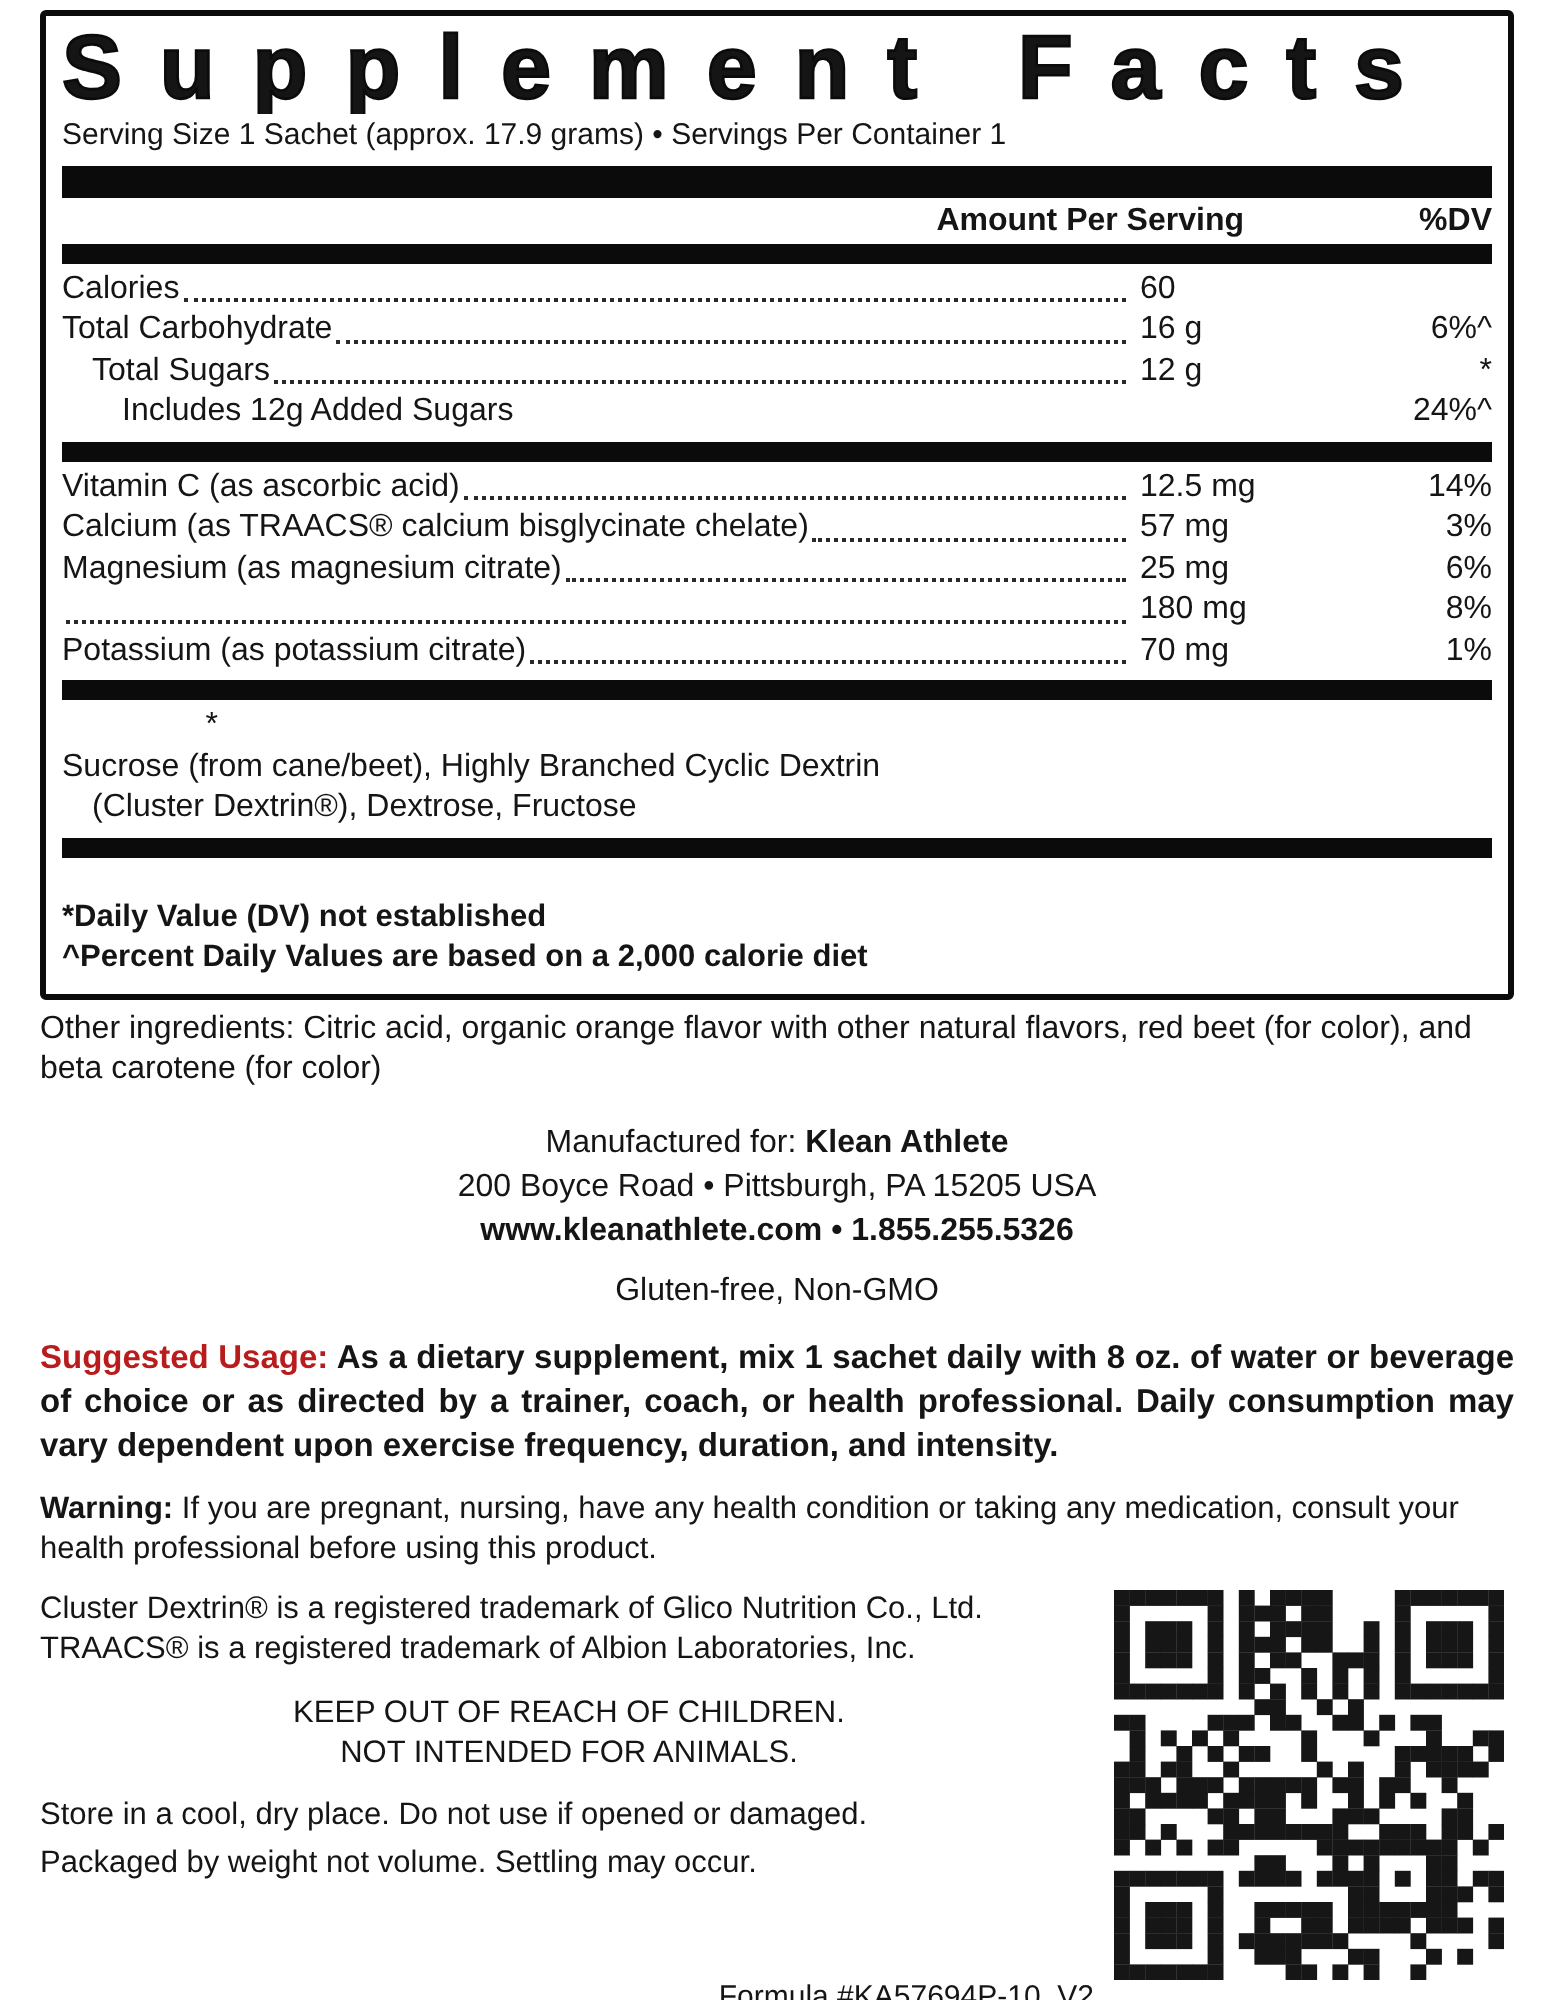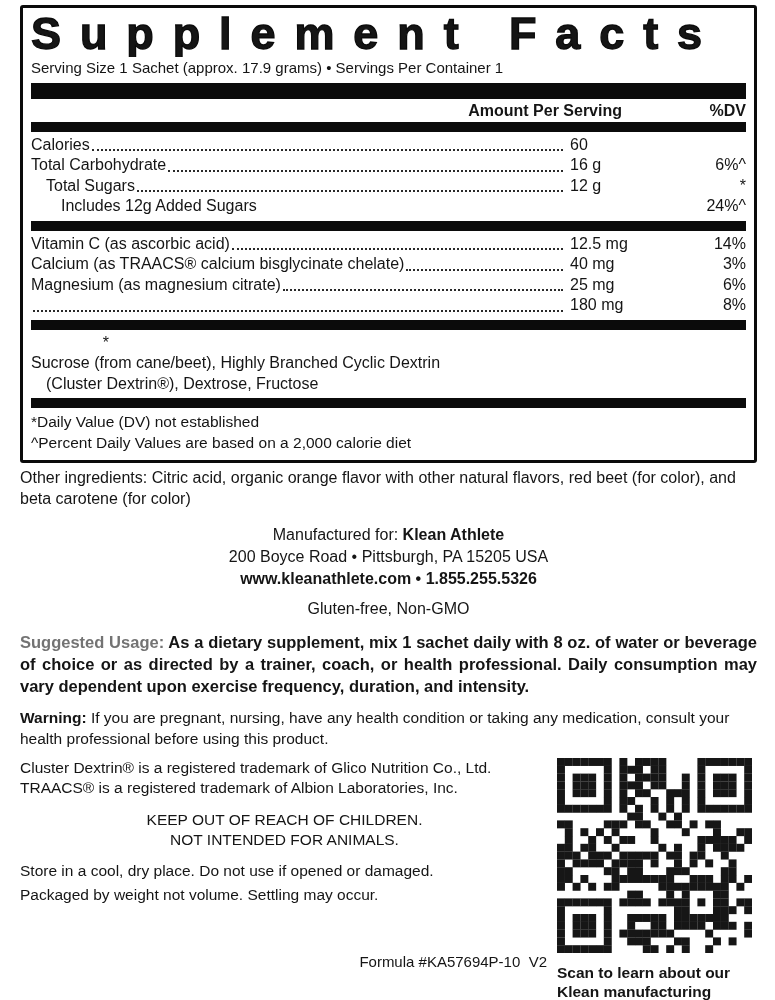--- a/index.html
+++ b/index.html
@@ -22,21 +22,21 @@
   .rows{padding:3px 0 4px;}
   .nrow{display:flex;font-size:16px;line-height:20.5px;}
   .nmain{flex:1;display:flex;min-width:0;}
   .nname{white-space:nowrap;}
   .ind1{padding-left:15px;}
   .ind2{padding-left:30px;}
   .leader{flex:1;border-bottom:2px dotted #2a2a2a;margin:0 3px 4px 2px;}
   .namt{width:98px;padding-left:4px;white-space:nowrap;}
   .ndv{width:78px;text-align:right;white-space:nowrap;}
   .subline{font-size:16px;line-height:20.5px;}
-  .footnotes{padding:4px 0 2px;font-size:15.5px;line-height:20.5px;}
+  .footnotes{padding:20px 0 2px;font-size:15.5px;line-height:20.5px;font-weight:bold;}
 
   
   .other{margin-top:5px;font-size:16px;line-height:20.5px;}
   .mfg{text-align:center;font-size:16px;line-height:22px;margin-top:15px;}
   .badges{text-align:center;font-size:16px;margin-top:10px;}
   .usage{margin-top:13px;font-size:16.5px;font-weight:700;line-height:22px;text-align:justify;}
   .warn{margin-top:11px;font-size:15.5px;line-height:20.5px;}
   .bottom{display:flex;margin-top:9px;}
   .bleft{flex:1;padding-right:8px;min-width:0;}
   .bright{width:200px;flex:none;}
@@ -107,38 +107,46 @@
             <span class="nname">Vitamin C (as ascorbic acid)</span>
             <span class="leader"></span>
             <span class="namt">12.5 mg</span>
           </span>
         <span class="ndv">14%</span>
       </div>
       <div class="nrow">
         <span class="nmain">
             <span class="nname">Calcium (as TRAACS® calcium bisglycinate chelate)</span>
             <span class="leader"></span>
-            <span class="namt">40 mg</span>
+            <span class="namt">57 mg</span>
           </span>
         <span class="ndv">3%</span>
       </div>
       <div class="nrow">
         <span class="nmain">
             <span class="nname">Magnesium (as magnesium citrate)</span>
             <span class="leader"></span>
             <span class="namt">25 mg</span>
           </span>
         <span class="ndv">6%</span>
       </div>
       <div class="nrow">
         <span class="nmain">
             <span class="leader"></span>
             <span class="namt">180 mg</span>
           </span>
         <span class="ndv">8%</span>
+      </div>
+      <div class="nrow">
+        <span class="nmain">
+            <span class="nname">Potassium (as potassium citrate)</span>
+            <span class="leader"></span>
+            <span class="namt">70 mg</span>
+          </span>
+        <span class="ndv">1%</span>
       </div>
     </div>
 
     <div class="bar"></div>
 
     <div class="rows">
       <div class="nrow">
         <span class="ndv">*</span>
       </div>
       <div class="subline">Sucrose (from cane/beet), Highly Branched Cyclic Dextrin</div>
@@ -156,21 +164,21 @@
   <p class="other" style="margin:5px 0 0;">Other ingredients: Citric acid, organic orange flavor with other natural flavors, red beet (for color), and beta carotene (for color)</p>
 
   <div class="mfg">
     <div><span>Manufactured for: </span><b>Klean Athlete</b></div>
     <div>200 Boyce Road • Pittsburgh, PA 15205 USA</div>
     <div style="font-weight: 700;">www.kleanathlete.com • 1.855.255.5326</div>
   </div>
   <div class="badges">Gluten-free, Non-GMO</div>
 
   <p class="usage" style="margin-bottom:0;">
-    <span style="color: #737373;">Suggested Usage:</span><span> As a dietary supplement, mix 1 sachet daily with 8 oz. of water or beverage of choice or as directed by a trainer, coach, or health professional. Daily consumption may vary dependent upon exercise frequency, duration, and intensity.</span>
+    <span style="color: #b91c1c;">Suggested Usage:</span><span> As a dietary supplement, mix 1 sachet daily with 8 oz. of water or beverage of choice or as directed by a trainer, coach, or health professional. Daily consumption may vary dependent upon exercise frequency, duration, and intensity.</span>
   </p>
   <p class="warn" style="margin-bottom:0;">
     <b>Warning:</b><span> If you are pregnant, nursing, have any health condition or taking any medication, consult your health professional before using this product.</span>
   </p>
 
   <div class="bottom">
     <div class="bleft">
       <div class="tm">Cluster Dextrin® is a registered trademark of Glico Nutrition Co., Ltd.</div>
       <div class="tm">TRAACS® is a registered trademark of Albion Laboratories, Inc.</div>
 

